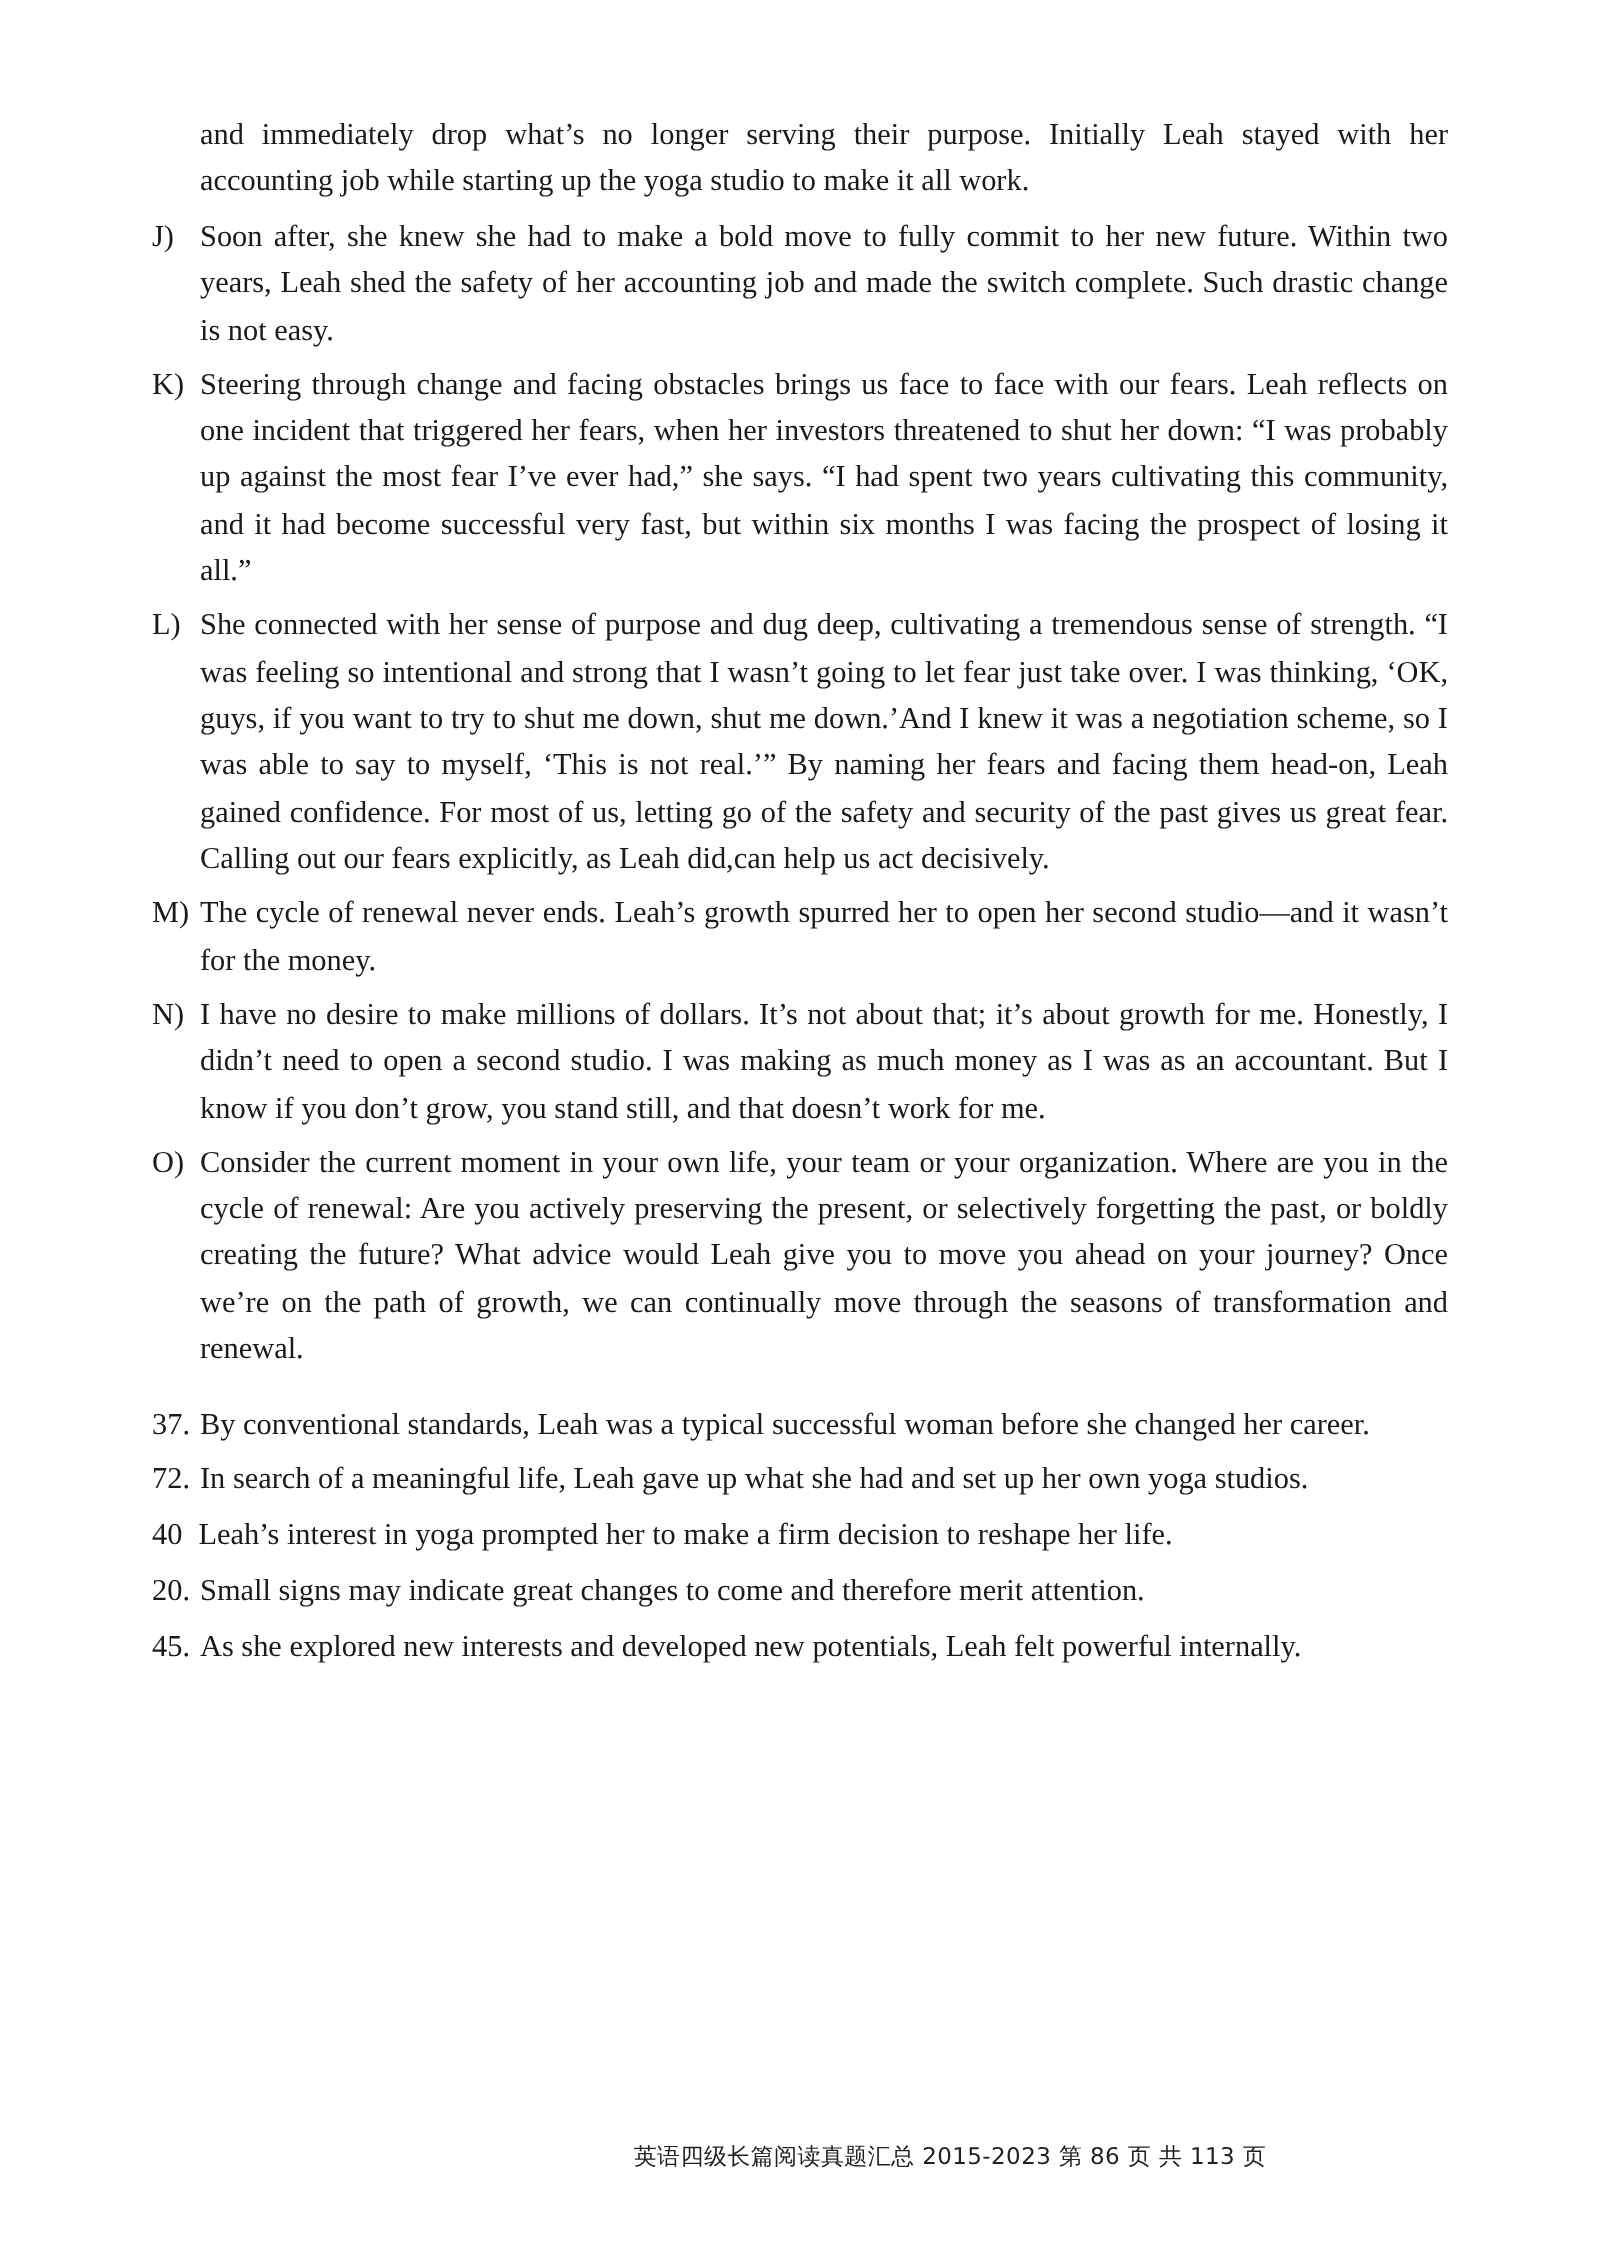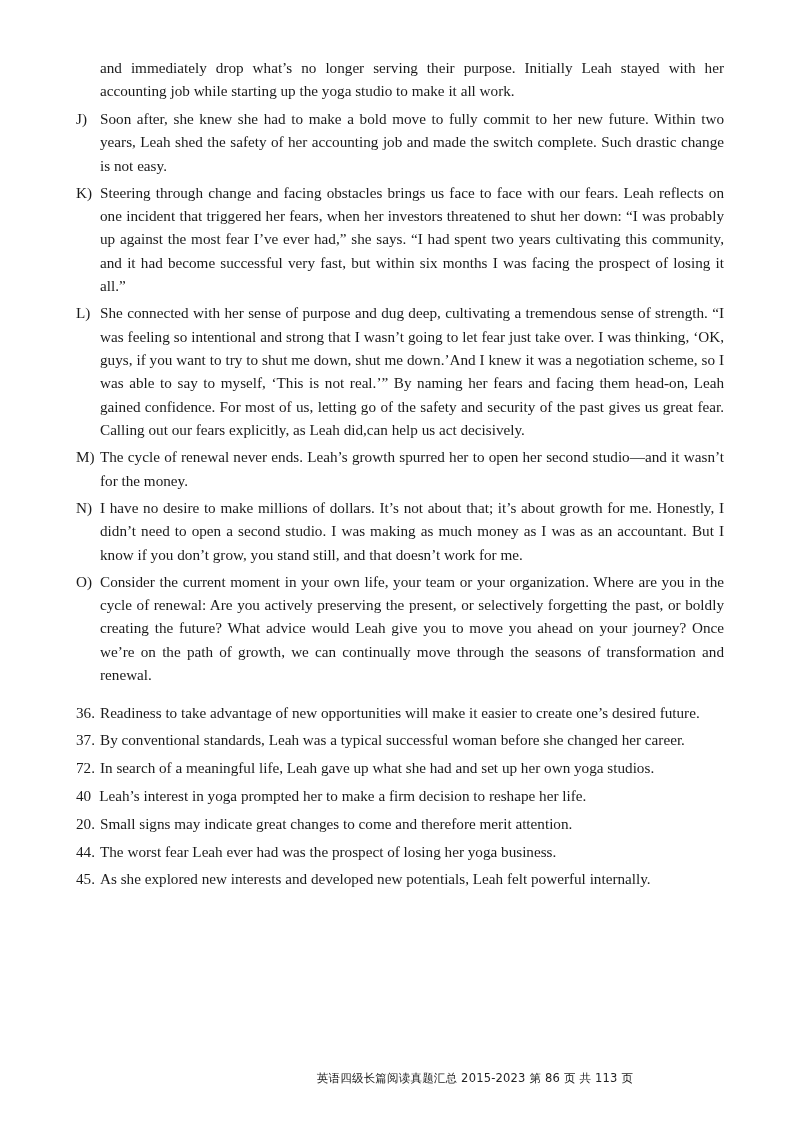--- a/index.html
+++ b/index.html
@@ -108,24 +108,22 @@
     <span class="label">N)</span>
     <span class="body">I have no desire to make millions of dollars. It’s not about that; it’s about growth for me. Honestly, I didn’t need to open a second studio. I was making as much money as I was as an accountant. But I know if you don’t grow, you stand still, and that doesn’t work for me.</span>
   </div>
 
   <div class="para">
     <span class="label">O)</span>
     <span class="body">Consider the current moment in your own life, your team or your organization. Where are you in the cycle of renewal: Are you actively preserving the present, or selectively forgetting the past, or boldly creating the future? What advice would Leah give you to move you ahead on your journey? Once we’re on the path of growth, we can continually move through the seasons of transformation and renewal.</span>
   </div>
 
   <div class="questions">
-    <p class="q"><span class="num">36.</span><span>Readiness to take advantage of new opportunities will make it easier to create one’s desired future.</span></p>
     <p class="q"><span class="num">37.</span><span>By conventional standards, Leah was a typical successful woman before she changed her career.</span></p>
     <p class="q"><span class="num">72.</span><span>In search of a meaningful life, Leah gave up what she had and set up her own yoga studios.</span></p>
     <p class="q tight"><span class="num">40</span><span>Leah’s interest in yoga prompted her to make a firm decision to reshape her life.</span></p>
     <p class="q"><span class="num">20.</span><span>Small signs may indicate great changes to come and therefore merit attention.</span></p>
-    <p class="q"><span class="num">44.</span><span>The worst fear Leah ever had was the prospect of losing her yoga business.</span></p>
     <p class="q"><span class="num">45.</span><span>As she explored new interests and developed new potentials, Leah felt powerful internally.</span></p>
   </div>
 
 </div>
 
 <div class="footer">英语四级长篇阅读真题汇总 2015-2023 第 86 页 共 113 页</div>
 
 </body></html>

